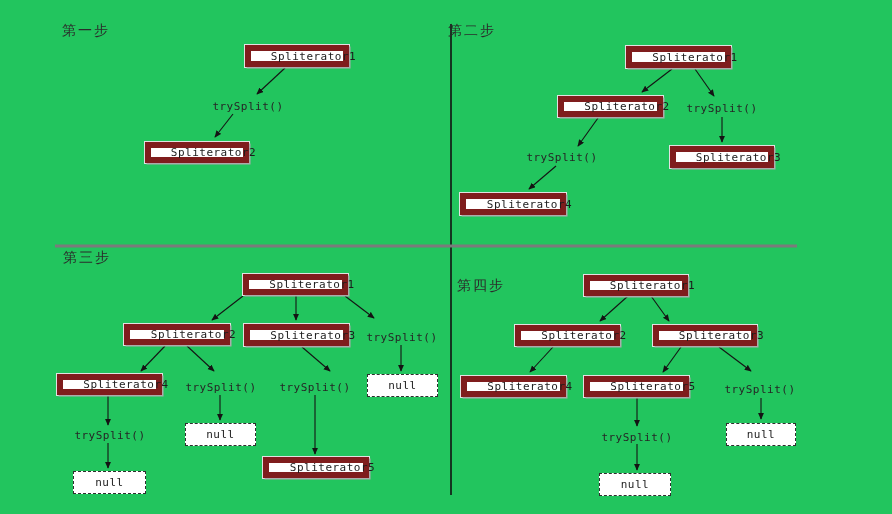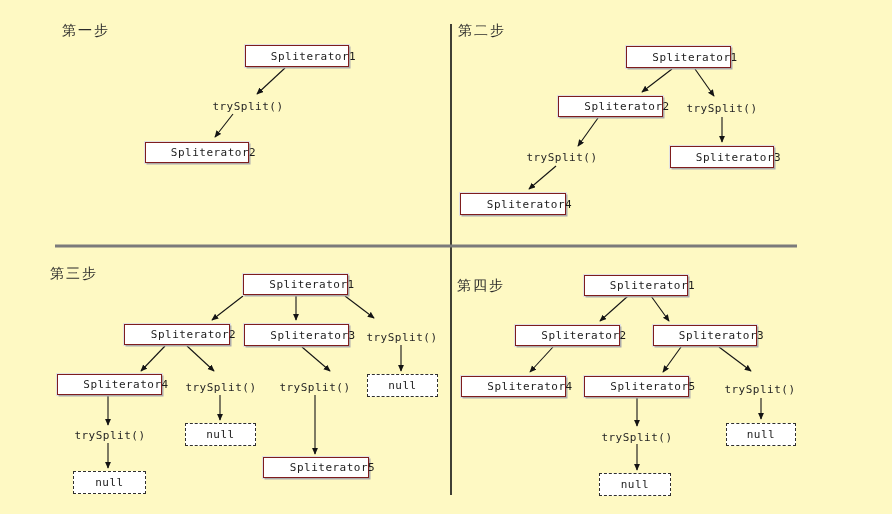--- a/index.html
+++ b/index.html
@@ -1,20 +1,20 @@
 <!DOCTYPE html>
 <html><head>
 <meta charset="utf-8">
 <style>
   html, body { margin: 0; padding: 0; background: #ffffff; }
   #stage {
     position: relative;
     width: 892px;
     height: 514px;
-    background: #fef9c3;
+    background: #22c55e;
     font-family: "DejaVu Sans Mono", "Liberation Mono", monospace;
     overflow: hidden;
   }
   #arrows {
     position: absolute;
     left: 0; top: 0;
     width: 892px; height: 514px;
     z-index: 1;
   }
   .node {
@@ -24,21 +24,21 @@
     display: flex;
     align-items: center;
     justify-content: center;
     font-size: 11px;
     letter-spacing: 0.5px;
     color: #1c1c1c;
     background: #ffffff;
     white-space: nowrap;
   }
   .box {
-    border: 1px solid #7f1d1d;
+    border: 6px solid #7f1d1d;
     box-shadow: 1.5px 1.5px 0 #ababab, 0 0 0 1px #e2e2e2;
     padding-left: 33px;
   }
   .nullbox {
     border: 1px dashed #2f2f2f;
   }
   .fnlabel {
     background: transparent;
     color: #262626;
   }
@@ -104,29 +104,29 @@
       <line x1="637" y1="398" x2="637" y2="426" marker-end="url(#ah)"></line>
       <line x1="637" y1="444" x2="637" y2="470" marker-end="url(#ah)"></line>
     </g>
   </svg>
 
   <div class="steplabel" style="left:62px; top:22px;">第一步</div>
   <div class="node box" style="left:245px; top:45px; width:104px; height:22px;">Spliterator1</div>
   <div class="node fnlabel" style="left:212px; top:99px; width:72px; height:14px;">trySplit()</div>
   <div class="node box" style="left:145px; top:142px; width:104px; height:21px;">Spliterator2</div>
 
-  <div class="steplabel" style="left:458px; top:22px;">第二步</div>
+  <div class="steplabel" style="left:448px; top:22px;">第二步</div>
   <div class="node box" style="left:626px; top:46px; width:105px; height:22px;">Spliterator1</div>
   <div class="node box" style="left:558px; top:96px; width:105px; height:21px;">Spliterator2</div>
   <div class="node fnlabel" style="left:686px; top:101px; width:72px; height:14px;">trySplit()</div>
   <div class="node box" style="left:670px; top:146px; width:104px; height:22px;">Spliterator3</div>
   <div class="node fnlabel" style="left:526px; top:150px; width:72px; height:14px;">trySplit()</div>
   <div class="node box" style="left:460px; top:193px; width:106px; height:22px;">Spliterator4</div>
 
-  <div class="steplabel" style="left:50px; top:249px;margin-top:16px;">第三步</div>
+  <div class="steplabel" style="left:63px; top:249px;">第三步</div>
   <div class="node box" style="left:243px; top:274px; width:105px; height:21px;">Spliterator1</div>
   <div class="node box" style="left:124px; top:324px; width:106px; height:21px;">Spliterator2</div>
   <div class="node box" style="left:244px; top:324px; width:105px; height:22px;">Spliterator3</div>
   <div class="node fnlabel" style="left:366px; top:330px; width:72px; height:14px;">trySplit()</div>
   <div class="node nullbox" style="left:367px; top:374px; width:71px; height:23px;">null</div>
   <div class="node box" style="left:57px; top:374px; width:105px; height:21px;">Spliterator4</div>
   <div class="node fnlabel" style="left:185px; top:380px; width:72px; height:14px;">trySplit()</div>
   <div class="node fnlabel" style="left:279px; top:380px; width:72px; height:14px;">trySplit()</div>
   <div class="node nullbox" style="left:185px; top:423px; width:71px; height:23px;">null</div>
   <div class="node fnlabel" style="left:74px; top:428px; width:72px; height:14px;">trySplit()</div>

